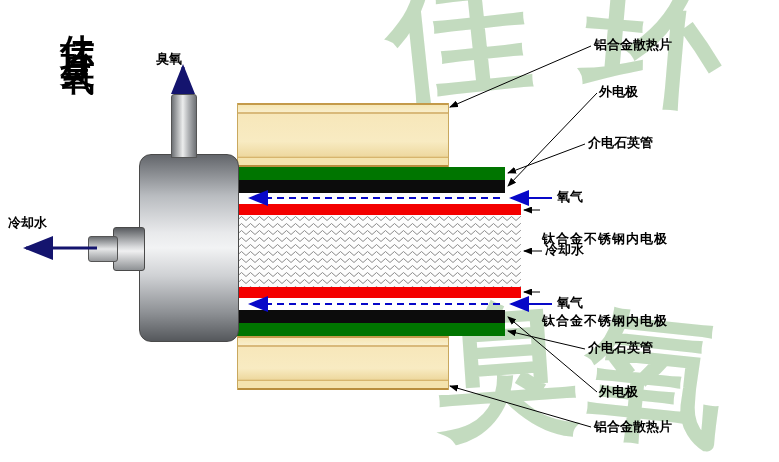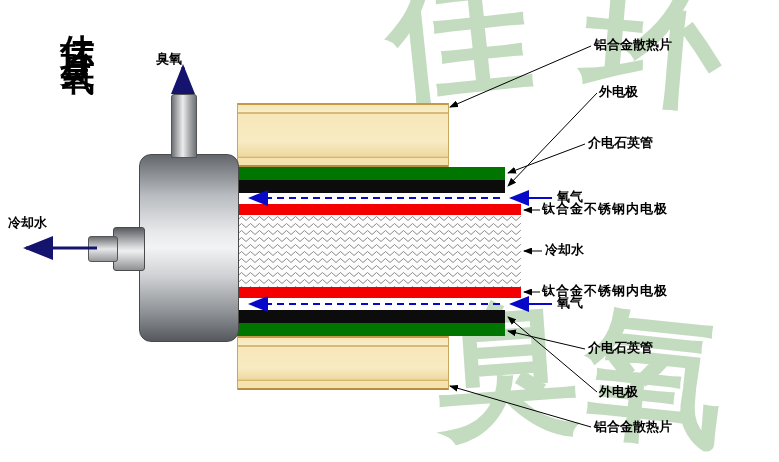--- a/index.html
+++ b/index.html
@@ -60,21 +60,21 @@
     background:linear-gradient(180deg,#595c60,#d9dadc 45%,#f0f0f1 55%,#8e9194);
   }
   .shaft-inner{
     left:88px;top:236px;width:28px;height:24px;border:1px solid #555;border-radius:3px;
     background:linear-gradient(180deg,#6a6d71,#e6e7e8 50%,#97999c);
   }
   
   .overlay{position:absolute;left:0;top:0;width:779px;height:462px;pointer-events:none;}
   
   .lbl{position:absolute;font-size:13px;font-weight:bold;white-space:nowrap;line-height:1.1;}
-  .lbl-wide{letter-spacing:1px;}
+  .lbl-wide{letter-spacing:1px;margin-top:30px;}
   .flow-ozone{left:156px;top:52px;}
   .flow-cooling{left:8px;top:216px;}
   .c0{left:594px;top:38px;}
   .c1{left:599px;top:85px;}
   .c2{left:588px;top:136px;}
   .c3{left:557px;top:190px;}
   .c4{left:542px;top:202px;}
   .c5{left:545px;top:243px;}
   .c6{left:542px;top:284px;}
   .c7{left:557px;top:296px;}

